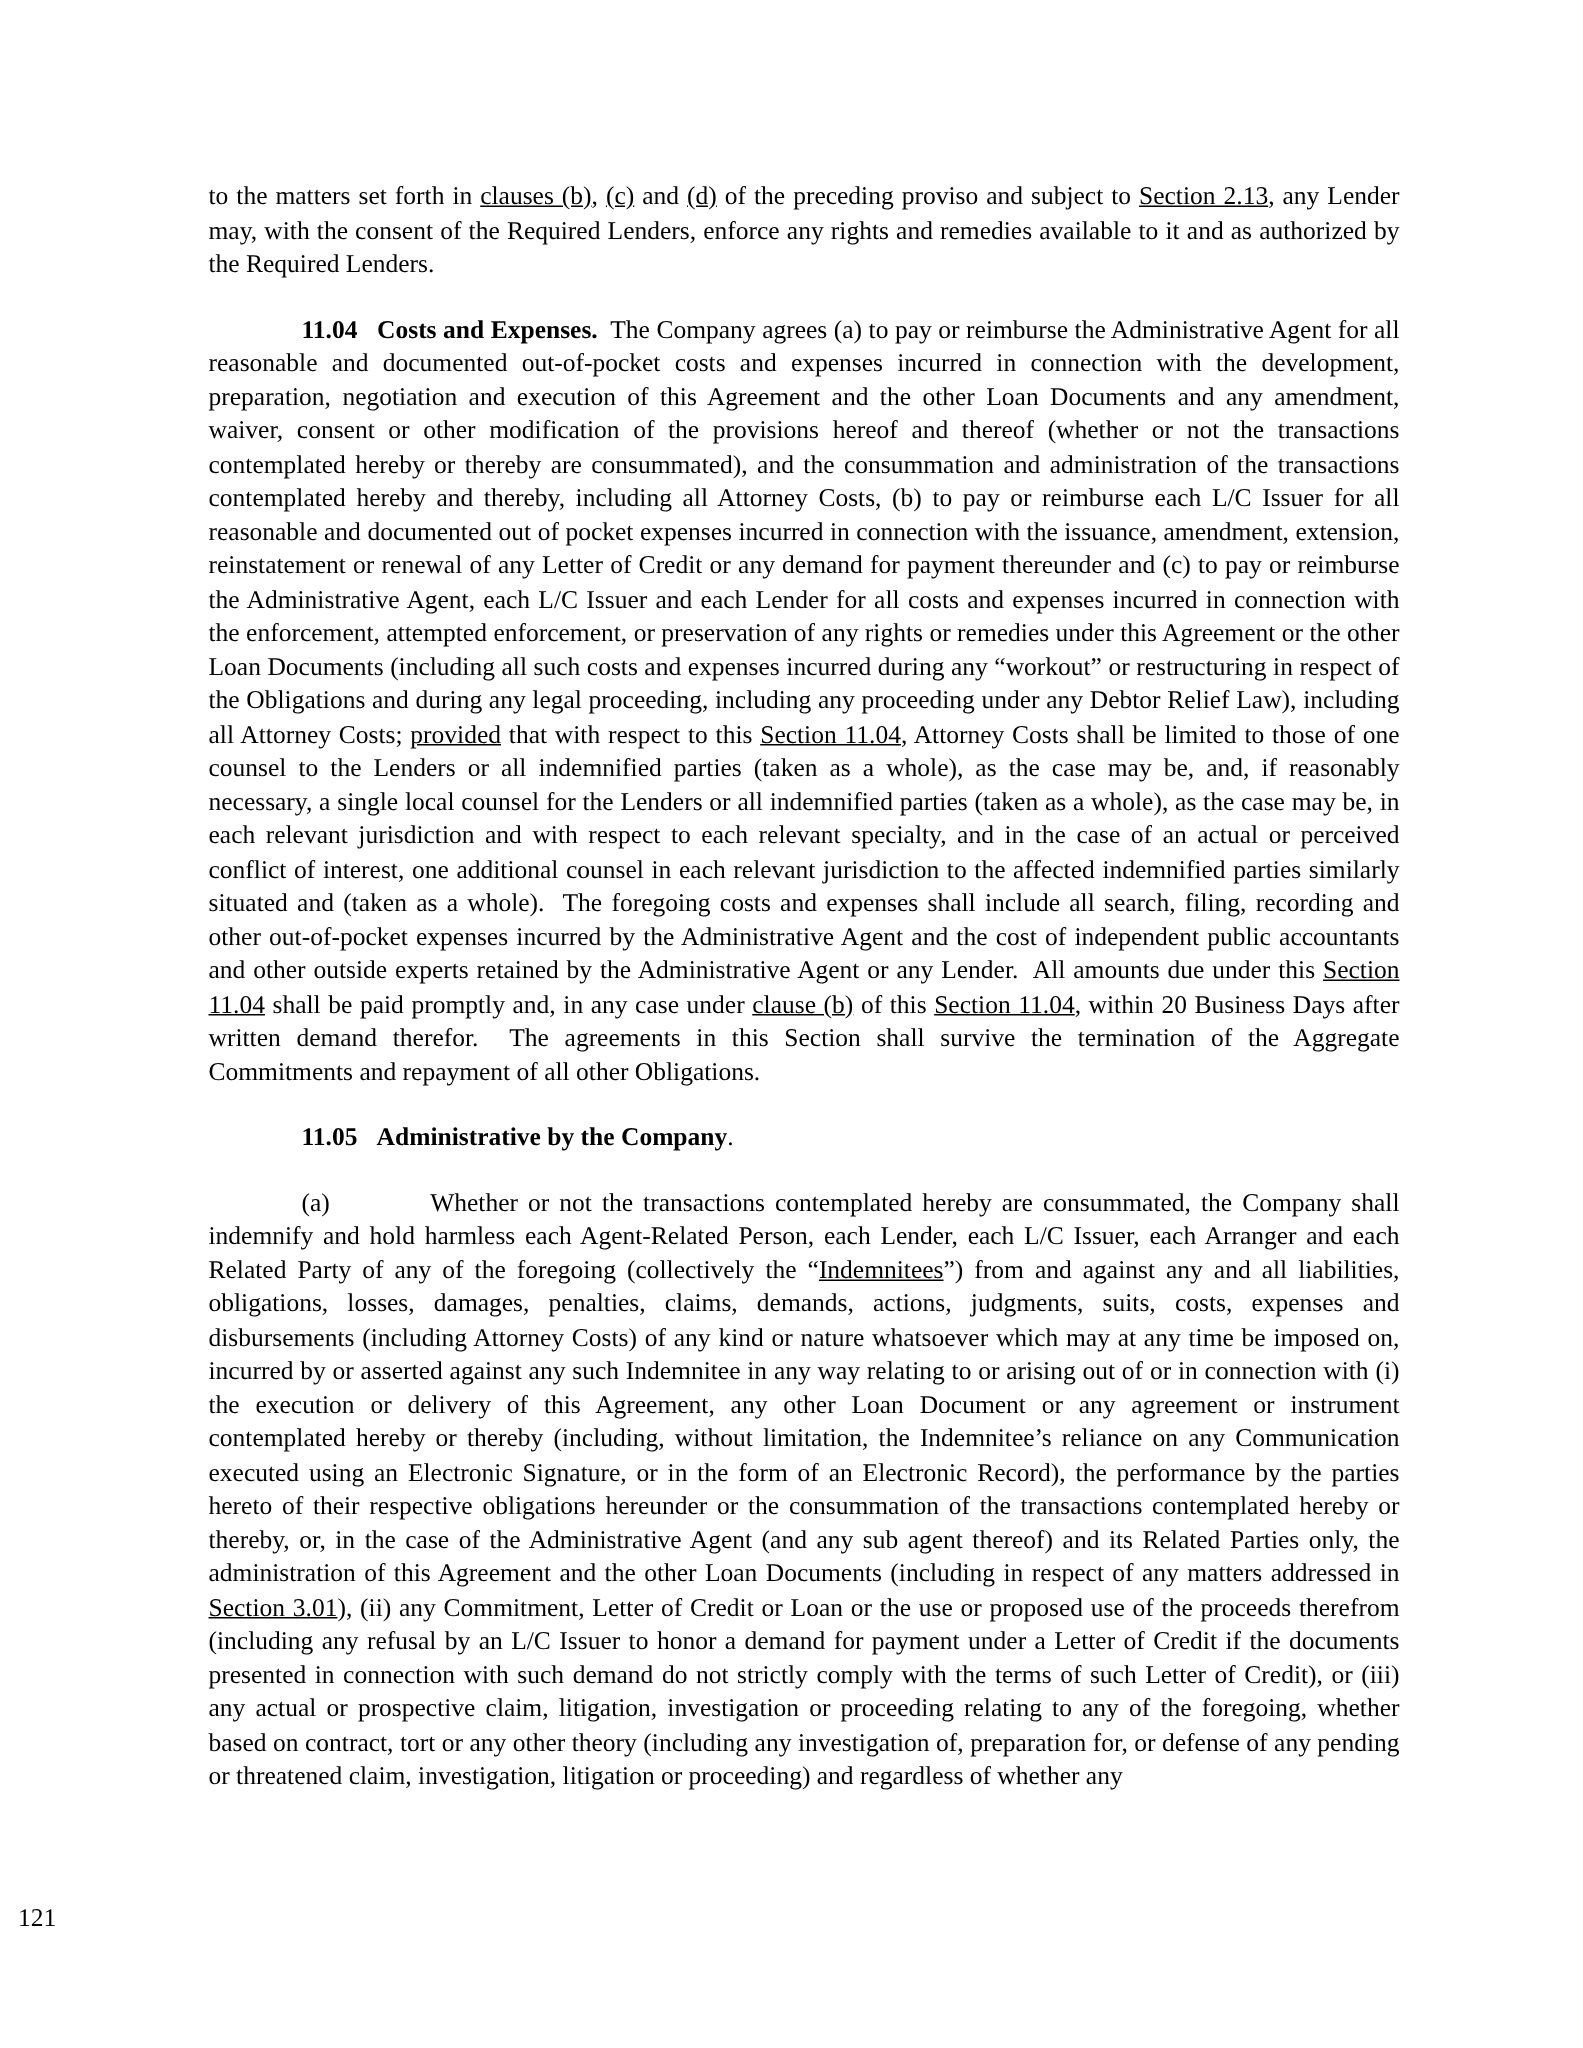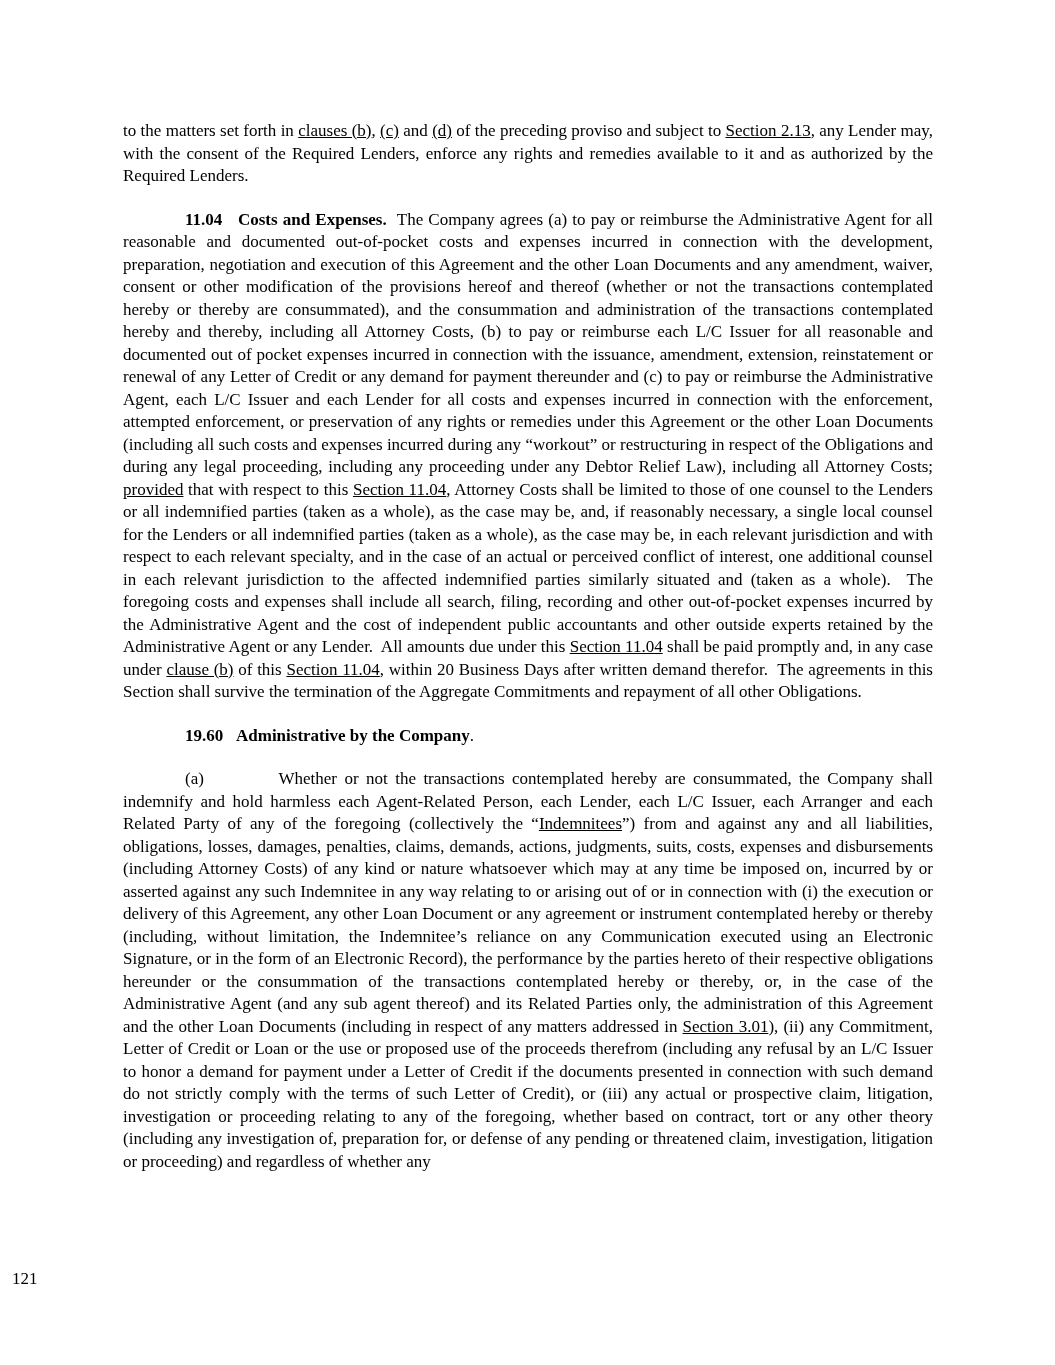--- a/index.html
+++ b/index.html
@@ -19,21 +19,21 @@
     line-height: 22.5px;
     overflow: hidden;
   }
   .content {
     position: absolute;
     left: 123px;
     top: 120px;
     width: 810px;
   }
   p.para {
-    margin: 0 0 21px 0;
+    margin: 0 0 21px 16px;
     text-align: justify;
     text-justify: inter-word;
   }
   p.para.indent {
     text-indent: 62px;
   }
   .u { text-decoration: underline; }
   .b { font-weight: bold; }
   .page-number {
     position: absolute;
@@ -42,17 +42,17 @@
     width: 100%;
   }
 </style>
 </head>
 <body>
 
 <div class="page">
   <div class="content" id="content">
       <p class="para"><span>to the matters set forth in </span><span class="u">clauses (b)</span><span>, </span><span class="u">(c)</span><span> and </span><span class="u">(d)</span><span> of the preceding proviso and subject to </span><span class="u">Section 2.13</span><span>, any Lender may, with the consent of the Required Lenders, enforce any rights and remedies available to it and as authorized by the Required Lenders.</span></p>
       <p class="para indent"><span class="b">11.04</span><span>&nbsp;&nbsp;&nbsp;</span><span class="b">Costs and Expenses.</span><span>&nbsp; The Company agrees (a) to pay or reimburse the Administrative Agent for all reasonable and documented out-of-pocket costs and expenses incurred in connection with the development, preparation, negotiation and execution of this Agreement and the other Loan Documents and any amendment, waiver, consent or other modification of the provisions hereof and thereof (whether or not the transactions contemplated hereby or thereby are consummated), and the consummation and administration of the transactions contemplated hereby and thereby, including all Attorney Costs, (b) to pay or reimburse each L/C Issuer for all reasonable and documented out of pocket expenses incurred in connection with the issuance, amendment, extension, reinstatement or renewal of any Letter of Credit or any demand for payment thereunder and (c) to pay or reimburse the Administrative Agent, each L/C Issuer and each Lender for all costs and expenses incurred in connection with the enforcement, attempted enforcement, or preservation of any rights or remedies under this Agreement or the other Loan Documents (including all such costs and expenses incurred during any “workout” or restructuring in respect of the Obligations and during any legal proceeding, including any proceeding under any Debtor Relief Law), including all Attorney Costs; </span><span class="u">provided</span><span> that with respect to this </span><span class="u">Section 11.04</span><span>, Attorney Costs shall be limited to those of one counsel to the Lenders or all indemnified parties (taken as a whole), as the case may be, and, if reasonably necessary, a single local counsel for the Lenders or all indemnified parties (taken as a whole), as the case may be, in each relevant jurisdiction and with respect to each relevant specialty, and in the case of an actual or perceived conflict of interest, one additional counsel in each relevant jurisdiction to the affected indemnified parties similarly situated and (taken as a whole).&nbsp; The foregoing costs and expenses shall include all search, filing, recording and other out-of-pocket expenses incurred by the Administrative Agent and the cost of independent public accountants and other outside experts retained by the Administrative Agent or any Lender.&nbsp; All amounts due under this </span><span class="u">Section 11.04</span><span> shall be paid promptly and, in any case under </span><span class="u">clause (b)</span><span> of this </span><span class="u">Section 11.04</span><span>, within 20 Business Days after written demand therefor.&nbsp; The agreements in this Section shall survive the termination of the Aggregate Commitments and repayment of all other Obligations.</span></p>
-      <p class="para indent"><span class="b">19.60</span><span>&nbsp;&nbsp;&nbsp;</span><span class="b">Administrative by the Company</span><span>.</span></p>
+      <p class="para indent"><span class="b">11.05</span><span>&nbsp;&nbsp;&nbsp;</span><span class="b">Administrative by the Company</span><span>.</span></p>
       <p class="para indent"><span>(a)</span><span>&nbsp;&nbsp;&nbsp;&nbsp;&nbsp;&nbsp;&nbsp;&nbsp;&nbsp;&nbsp;</span><span>Whether or not the transactions contemplated hereby are consummated, the Company shall indemnify and hold harmless each Agent-Related Person, each Lender, each L/C Issuer, each Arranger and each Related Party of any of the foregoing (collectively the “</span><span class="u">Indemnitees</span><span>”) from and against any and all liabilities, obligations, losses, damages, penalties, claims, demands, actions, judgments, suits, costs, expenses and disbursements (including Attorney Costs) of any kind or nature whatsoever which may at any time be imposed on, incurred by or asserted against any such Indemnitee in any way relating to or arising out of or in connection with (i) the execution or delivery of this Agreement, any other Loan Document or any agreement or instrument contemplated hereby or thereby (including, without limitation, the Indemnitee’s reliance on any Communication executed using an Electronic Signature, or in the form of an Electronic Record), the performance by the parties hereto of their respective obligations hereunder or the consummation of the transactions contemplated hereby or thereby, or, in the case of the Administrative Agent (and any sub agent thereof) and its Related Parties only, the administration of this Agreement and the other Loan Documents (including in respect of any matters addressed in </span><span class="u">Section 3.01</span><span>), (ii) any Commitment, Letter of Credit or Loan or the use or proposed use of the proceeds therefrom (including any refusal by an L/C Issuer to honor a demand for payment under a Letter of Credit if the documents presented in connection with such demand do not strictly comply with the terms of such Letter of Credit), or (iii) any actual or prospective claim, litigation, investigation or proceeding relating to any of the foregoing, whether based on contract, tort or any other theory (including any investigation of, preparation for, or defense of any pending or threatened claim, investigation, litigation or proceeding) and regardless of whether any</span></p>
     </div>
   <div class="page-number">121</div>
 </div>
 
 </body></html>

